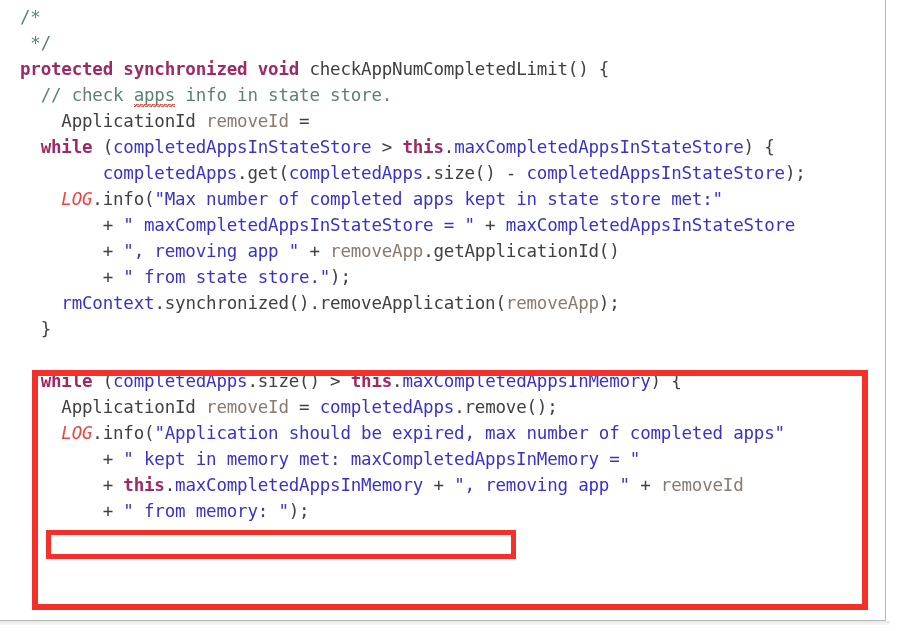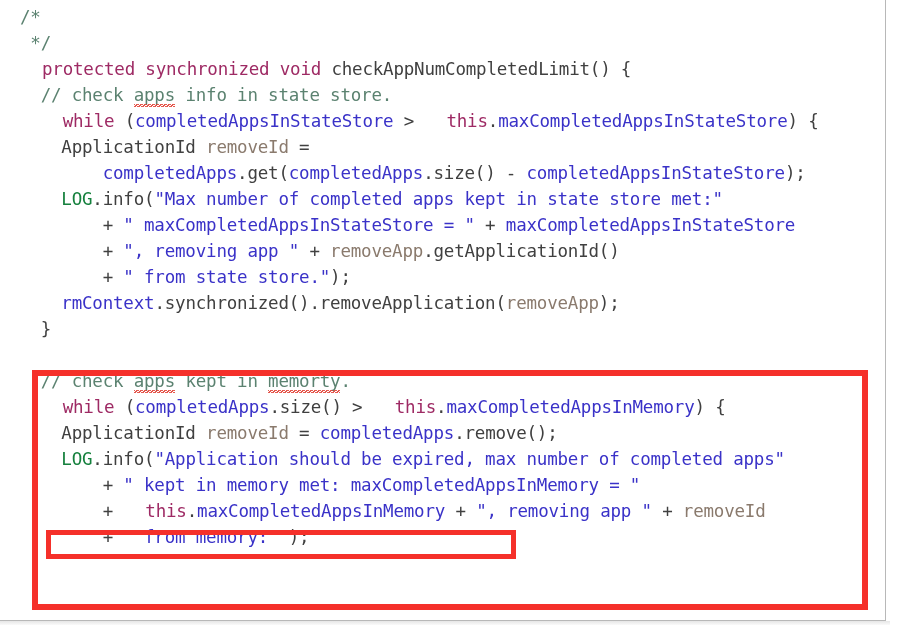--- a/index.html
+++ b/index.html
@@ -62,25 +62,25 @@
     letter-spacing: -0.2px;
     white-space: pre;
     padding-left: 20px;
     color: #000000;
     position: relative;
     z-index: 2;
   }
 
   
   .tok-comment   { color: #5b8270; }          
-  .tok-keyword   { color: #9e2a64; font-weight: normal; margin-left: 22px; }  
+  .tok-keyword   { color: #9e2a64; font-weight: bold; }  
   .tok-plain     { color: #404040; }          
   .tok-field     { color: #3a32c8; }          
   .tok-string    { color: #3a32c8; }          
-  .tok-static    { color: #15803d; }  
+  .tok-static    { color: #ef4444; font-style: italic; }  
   .tok-local     { color: #8a7a6d; }
 
   
   .squiggle {
     position: relative;
     display: inline-block;
   }
   .squiggle::after {
     content: "";
     position: absolute;
@@ -125,31 +125,30 @@
 <body>
 
 <div id="screenshot">
 
   <div id="code-surface">
     <div id="code-lines">
         <div class="code-line"><span class="tok-comment">/*</span></div>
         <div class="code-line"><span class="tok-comment"> */</span></div>
         <div class="code-line"><span class="tok-keyword">protected synchronized void</span><span class="tok-plain"> checkAppNumCompletedLimit() {</span></div>
         <div class="code-line"><span class="tok-plain">  </span><span class="tok-comment">// check </span><span class="tok-comment squiggle">apps</span><span class="tok-comment"> info in state store.</span></div>
+        <div class="code-line"><span class="tok-plain">    </span><span class="tok-plain">ApplicationId </span><span class="tok-local">removeId</span><span class="tok-plain"> =</span></div>
         <div class="code-line"><span class="tok-plain">  </span><span class="tok-keyword">while</span><span class="tok-plain"> (</span><span class="tok-field">completedAppsInStateStore</span><span class="tok-plain"> &gt; </span><span class="tok-keyword">this</span><span class="tok-plain">.</span><span class="tok-field">maxCompletedAppsInStateStore</span><span class="tok-plain">) {</span></div>
-        <div class="code-line"><span class="tok-plain">    </span><span class="tok-plain">ApplicationId </span><span class="tok-local">removeId</span><span class="tok-plain"> =</span></div>
         <div class="code-line"><span class="tok-plain">        </span><span class="tok-field">completedApps</span><span class="tok-plain">.get(</span><span class="tok-field">completedApps</span><span class="tok-plain">.size() - </span><span class="tok-field">completedAppsInStateStore</span><span class="tok-plain">);</span></div>
         <div class="code-line"><span class="tok-plain">    </span><span class="tok-static">LOG</span><span class="tok-plain">.info(</span><span class="tok-string">"Max number of completed apps kept in state store met:"</span></div>
         <div class="code-line"><span class="tok-plain">        </span><span class="tok-plain">+ </span><span class="tok-string">" maxCompletedAppsInStateStore = "</span><span class="tok-plain"> + </span><span class="tok-field">maxCompletedAppsInStateStore</span></div>
         <div class="code-line"><span class="tok-plain">        </span><span class="tok-plain">+ </span><span class="tok-string">", removing app "</span><span class="tok-plain"> + </span><span class="tok-local">removeApp</span><span class="tok-plain">.getApplicationId()</span></div>
         <div class="code-line"><span class="tok-plain">        </span><span class="tok-plain">+ </span><span class="tok-string">" from state store."</span><span class="tok-plain">);</span></div>
         <div class="code-line"><span class="tok-plain">    </span><span class="tok-field">rmContext</span><span class="tok-plain">.synchronized().removeApplication(</span><span class="tok-local">removeApp</span><span class="tok-plain">);</span></div>
         <div class="code-line"><span class="tok-plain">  </span><span class="tok-plain">}</span></div>
         <div class="code-line">&nbsp;</div>
-        <div class="code-line"><span class="tok-plain">  </span><span class="tok-comment">// check </span><span class="tok-comment squiggle">apps</span><span class="tok-comment"> kept in </span><span class="tok-comment squiggle">memorty</span><span class="tok-comment">.</span></div>
         <div class="code-line"><span class="tok-plain">  </span><span class="tok-keyword">while</span><span class="tok-plain"> (</span><span class="tok-field">completedApps</span><span class="tok-plain">.size() &gt; </span><span class="tok-keyword">this</span><span class="tok-plain">.</span><span class="tok-field">maxCompletedAppsInMemory</span><span class="tok-plain">) {</span></div>
         <div class="code-line"><span class="tok-plain">    </span><span class="tok-plain">ApplicationId </span><span class="tok-local">removeId</span><span class="tok-plain"> = </span><span class="tok-field">completedApps</span><span class="tok-plain">.remove();</span></div>
         <div class="code-line"><span class="tok-plain">    </span><span class="tok-static">LOG</span><span class="tok-plain">.info(</span><span class="tok-string">"Application should be expired, max number of completed apps"</span></div>
         <div class="code-line"><span class="tok-plain">        </span><span class="tok-plain">+ </span><span class="tok-string">" kept in memory met: maxCompletedAppsInMemory = "</span></div>
         <div class="code-line"><span class="tok-plain">        </span><span class="tok-plain">+ </span><span class="tok-keyword">this</span><span class="tok-plain">.</span><span class="tok-field">maxCompletedAppsInMemory</span><span class="tok-plain"> + </span><span class="tok-string">", removing app "</span><span class="tok-plain"> + </span><span class="tok-local">removeId</span></div>
         <div class="code-line"><span class="tok-plain">        </span><span class="tok-plain">+ </span><span class="tok-string">" from memory: "</span><span class="tok-plain">);</span></div>
         <div class="code-line"></div>
       </div>
   </div>
 

